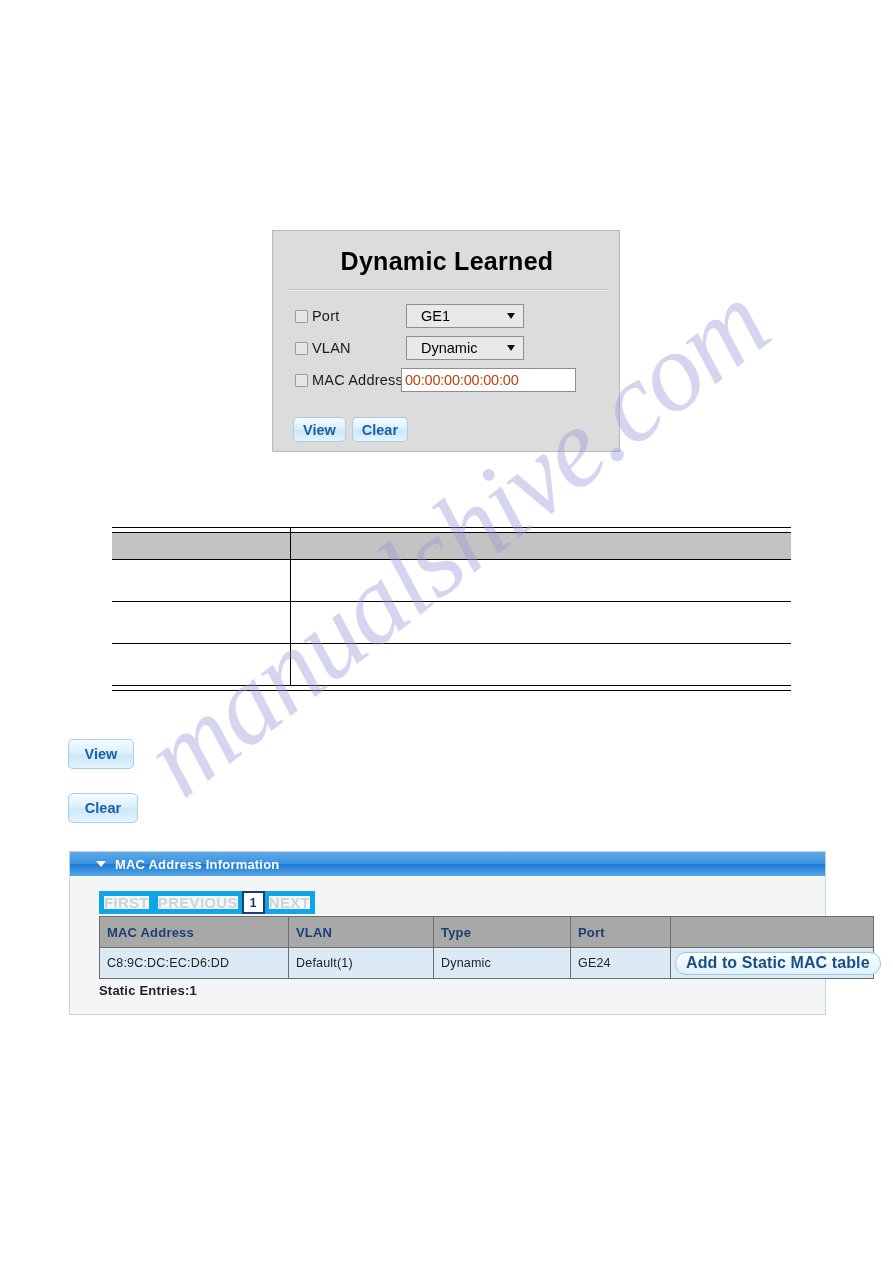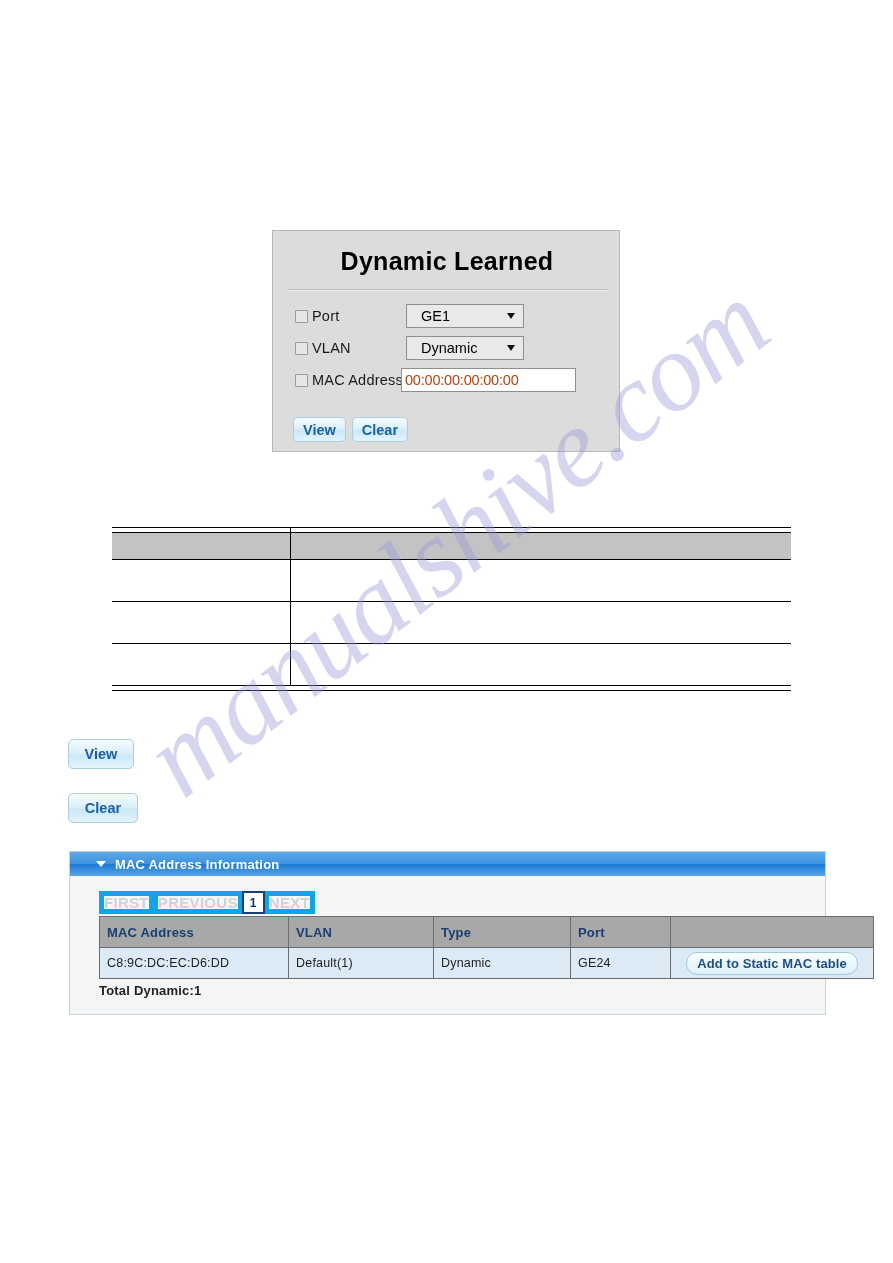--- a/index.html
+++ b/index.html
@@ -325,21 +325,21 @@
   #btn-add-static {
     display: inline-flex;
     align-items: center;
     justify-content: center;
     height: 21px;
     padding: 0 10px;
     border: 1px solid #9fc9e2;
     border-radius: 11px;
     background: linear-gradient(to bottom, #fbfeff 0%, #ecf7fd 50%, #dff0fb 100%);
     color: #1a4e8a;
-    font-size: 13px;
+    font-size: 16px;
     font-weight: bold;
     white-space: nowrap;
     cursor: pointer;
     letter-spacing: 0.1px;
   }
   .c-mac  { width: 174px; }
   .c-vlan { width: 130px; }
   .c-type { width: 122px; margin-left: 24px; }
   .c-port { width: 85px; }
   .c-act  { width: 188px; }
@@ -464,14 +464,14 @@
         <td>Default(1)</td>
         <td>Dynamic</td>
         <td>GE24</td>
         <td class="action-cell">
           <span id="btn-add-static">Add to Static MAC table</span>
         </td>
       </tr>
     </tbody>
   </table>
 
-  <div id="total-entries">Total Dynamic:1</div>
+  <div id="total-entries">Static Entries:1</div>
 </div>
 
 </body></html>

